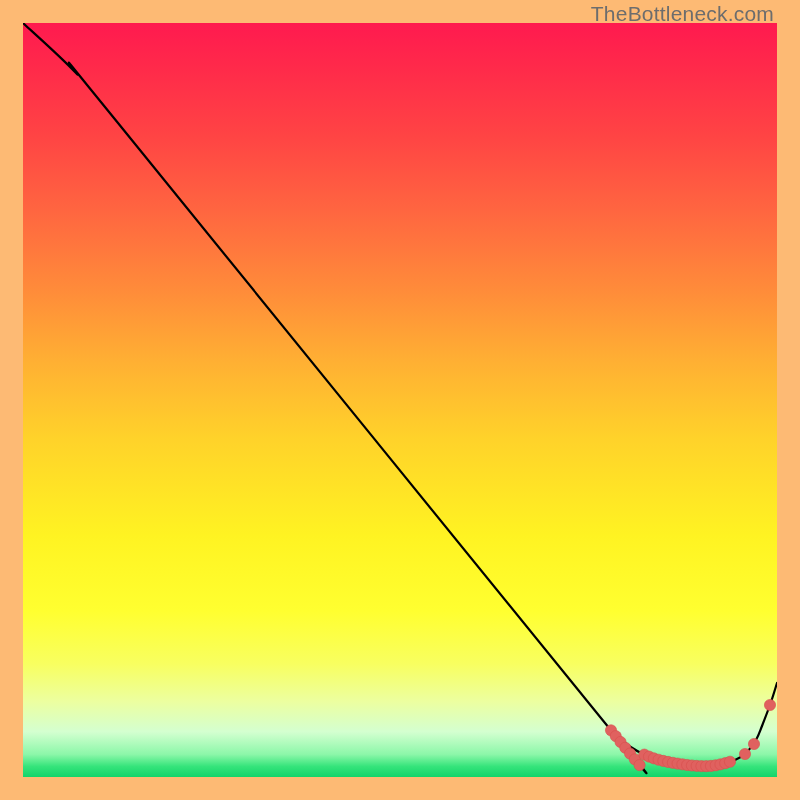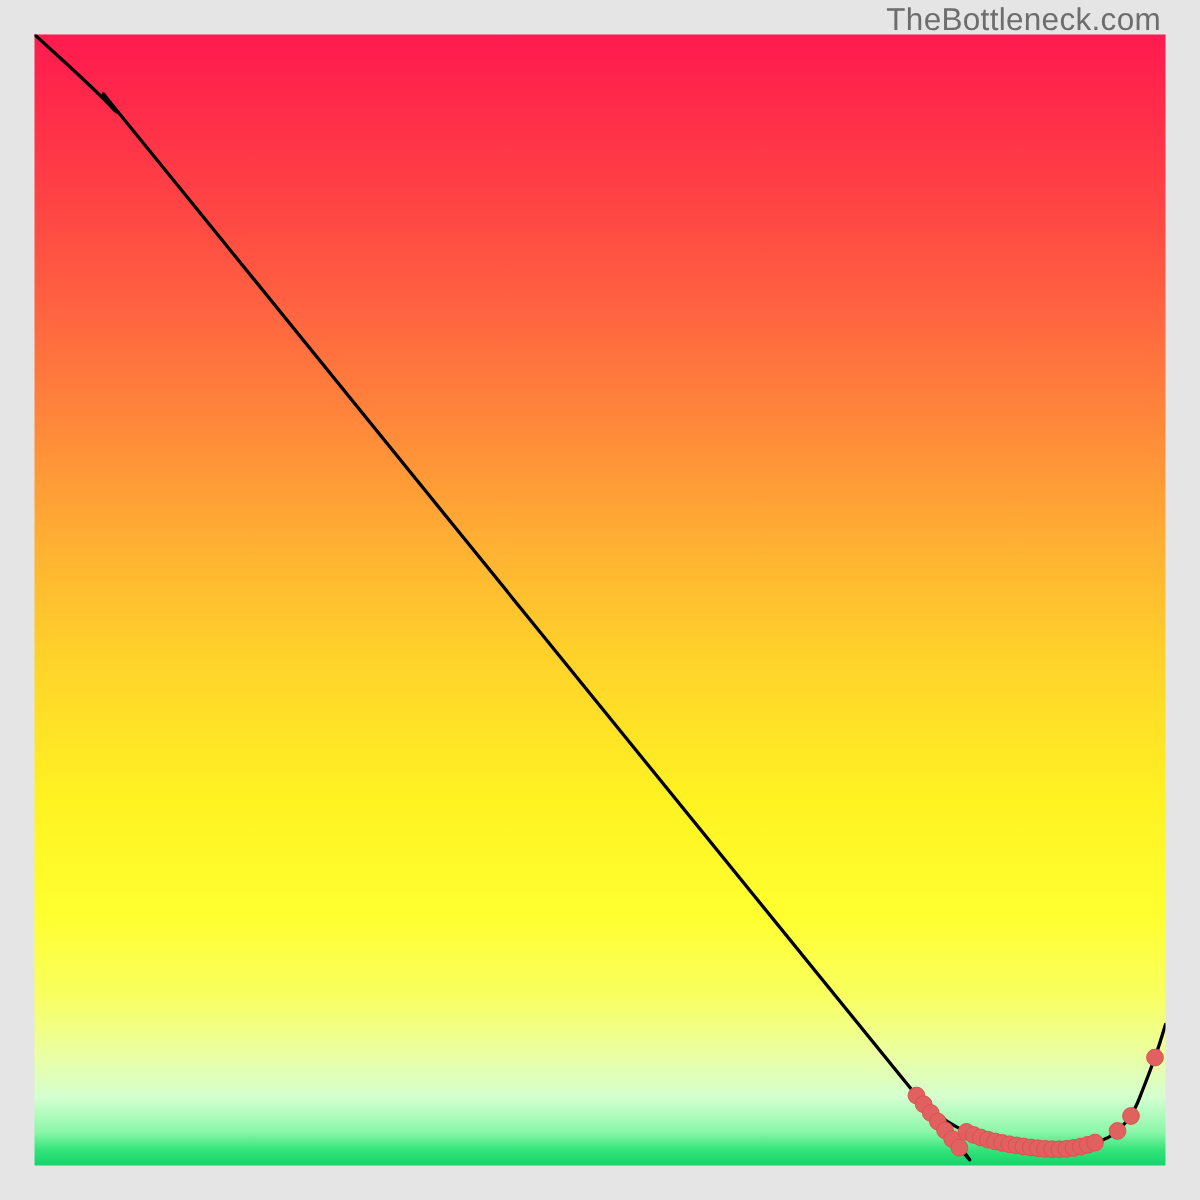--- a/index.html
+++ b/index.html
@@ -7,21 +7,21 @@
     padding: 0;
     width: 800px;
     height: 800px;
     background: #000;
     overflow: hidden;
   }
   .frame {
     position: absolute;
     left: 0; top: 0;
     width: 800px; height: 800px;
-    background: #e5e5e5;
+    background: #fdba74;
     text-align: right;
   }
   .watermark {
     position: absolute;
     top: 2px;
     right: 26px;
     color: #6d6d6d;
     font-family: Arial, Helvetica, sans-serif;
     font-size: 21px;
     font-weight: 400;

